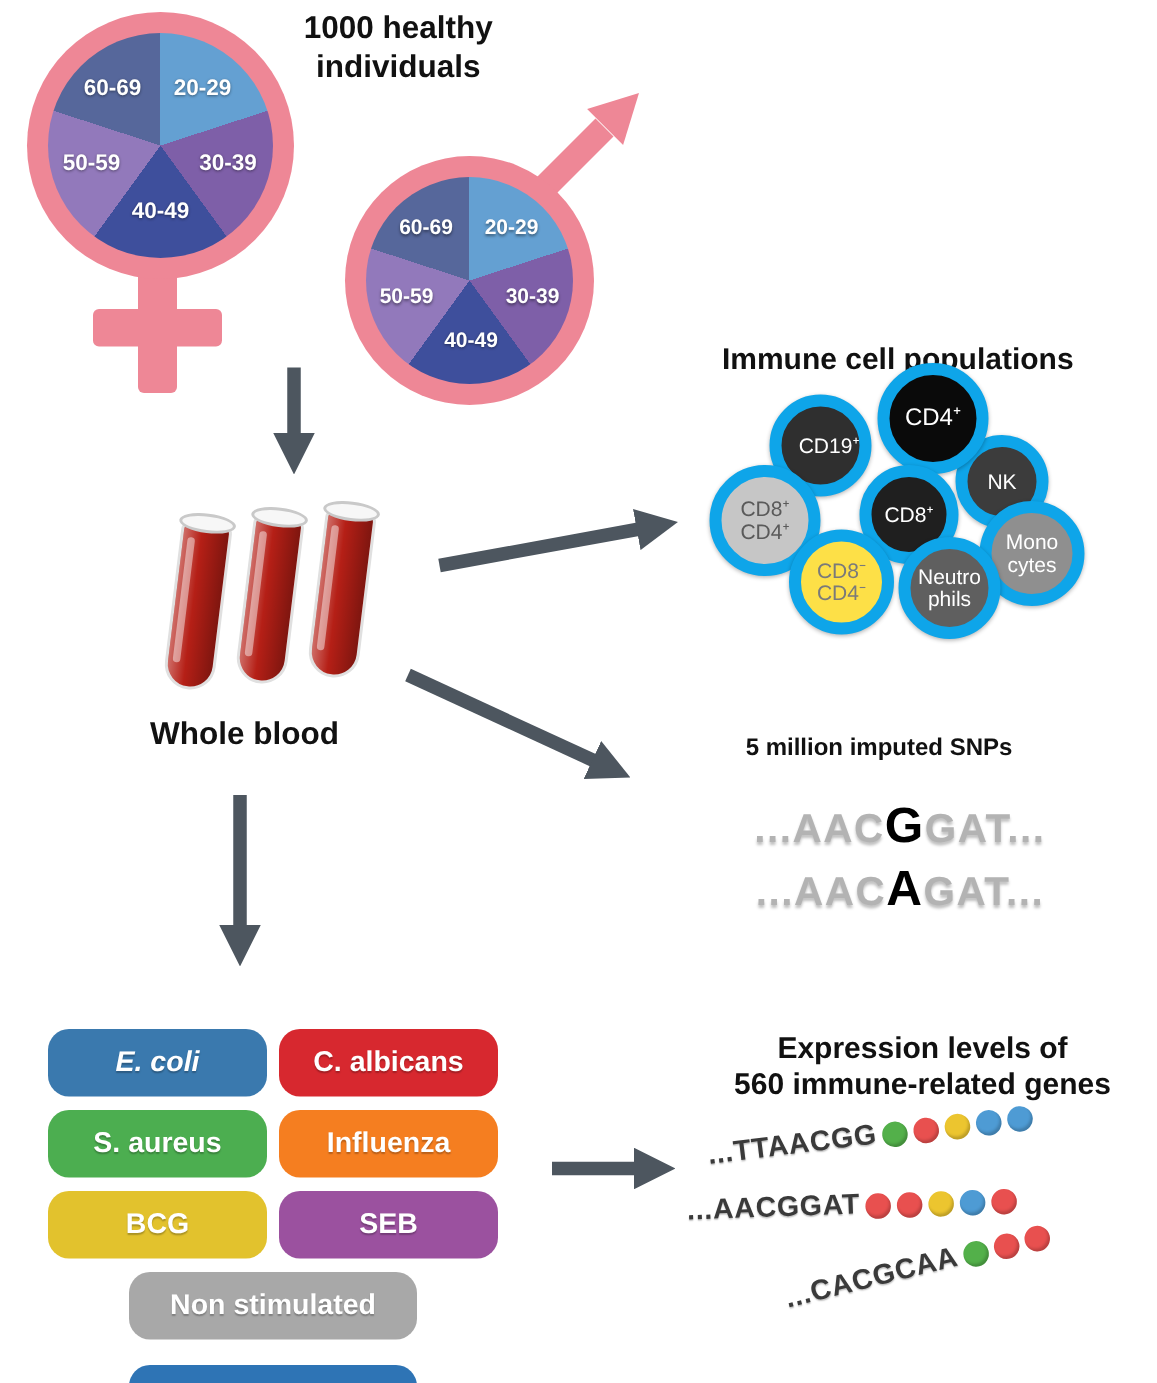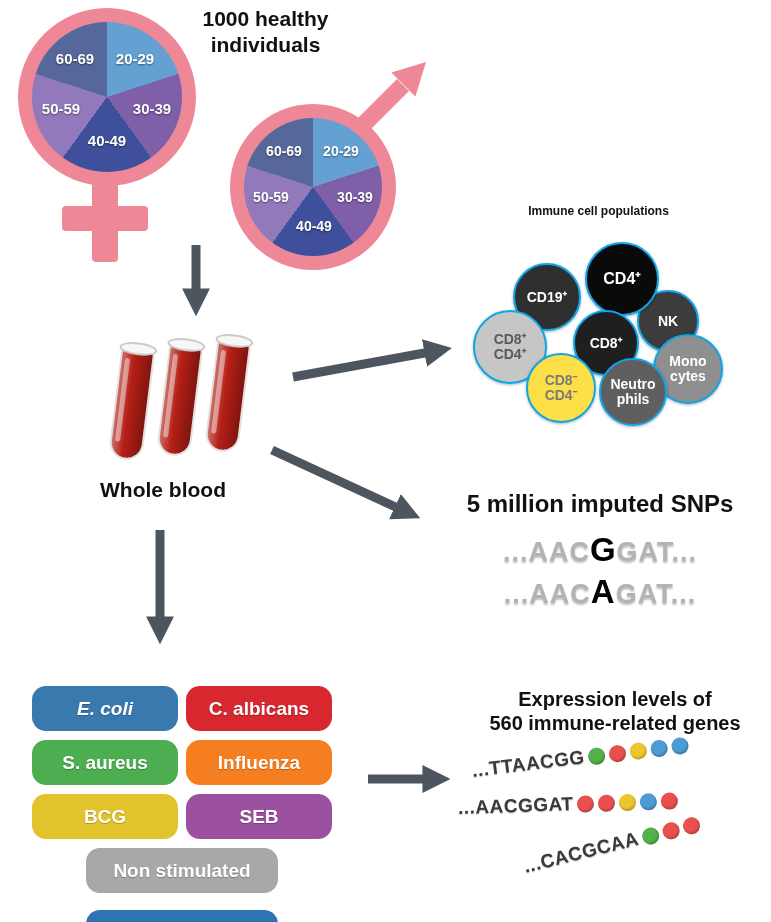--- a/index.html
+++ b/index.html
@@ -12,22 +12,22 @@
   .pie-label { position: absolute; width: 46px; text-align: center; color: #fff; font-weight: bold; text-shadow: 0 1px 2px rgba(0,0,0,0.45); }
   .cross-bar { position: absolute; border-radius: 4px; }
   .tube { position: absolute; width: 38px; height: 118px; }
   .tube-body { position: absolute; left: 2px; top: 7px; width: 34px; height: 111px; border: 2px solid #e0e0e0;
                border-radius: 5px 5px 17px 17px;
                background-image: linear-gradient(90deg, rgba(255,255,255,0.35), rgba(0,0,0,0) 40%, rgba(0,0,0,0.30)); }
   .tube-body::after { content: ""; position: absolute; left: 3px; top: 8px; width: 5px; height: 84px;
                background: rgba(255,255,255,0.45); border-radius: 3px; }
   .tube-rim { position: absolute; left: 0; top: 0; width: 38px; height: 13px; background: #f7f7f7;
                border: 2px solid #c9c9c9; border-radius: 50%; }
-  .cell { position: absolute; border-radius: 50%; border: 2px solid #0ea5e9; display: flex; flex-direction: column;
-          align-items: center; justify-content: center; font-weight: bold; font-size: 14px; line-height: 1.05;
+  .cell { position: absolute; border-radius: 50%; border: 8px solid #0ea5e9; display: flex; flex-direction: column;
+          align-items: center; justify-content: center; font-weight: normal; font-size: 14px; line-height: 1.05;
           text-align: center; box-shadow: 0 1px 3px rgba(0,0,0,0.30); }
   .snp-line { position: absolute; left: 440px; width: 320px; text-align: center; font-weight: bold; font-size: 27px;
           letter-spacing: 1px; color: #b3b3b3; text-shadow: 0 2px 2px rgba(0,0,0,0.25); }
   .snp-var { color: #000; font-size: 33px; text-shadow: none; }
   .pill { position: absolute; width: 146px; height: 45px; border-radius: 14px; display: flex; align-items: center;
           justify-content: center; color: #fff; font-weight: bold; font-size: 19px;
           text-shadow: 0 1px 1px rgba(0,0,0,0.25); }
   .gene-row { position: absolute; display: flex; align-items: center; gap: 4px; transform-origin: left center; }
   .gene-seq { font-weight: bold; font-size: 19px; color: #3a3a3a; letter-spacing: 0.5px;
           text-shadow: 0 1px 1px rgba(0,0,0,0.25); }
@@ -90,23 +90,23 @@
     <div class="tube-body" style="background-color: rgb(181, 31, 22);"></div>
     <div class="tube-rim"></div>
   </div>
   <div class="tube" style="left:209px; top:334px; transform:rotate(7deg);">
     <div class="tube-body" style="background-color: rgb(181, 31, 22);"></div>
     <div class="tube-rim"></div>
   </div>
 
   <div class="title" style="left:88px; top:477px; width:150px; font-size:21px;">Whole blood</div>
 
-  <div class="title" style="left:456px; top:204px; width:285px; font-size:12px;">Immune cell populations</div>
+  <div class="title" style="left:456px; top:228px; width:285px; font-size:20px;">Immune cell populations</div>
 
-  <div class="cell" style="left: 513px; top: 263px; width: 68px; height: 68px; background-color: rgb(47, 47, 47); color: rgb(255, 255, 255);">
+  <div class="cell" style="left: 513px; top: 263px; width: 68px; height: 68px; background-color: rgb(47, 47, 47); color: rgb(255, 255, 255); align-items: flex-end;">
     <span>CD19⁺</span>
       <span></span>
   </div>
   <div class="cell" style="left: 637px; top: 290px; width: 62px; height: 62px; background-color: rgb(60, 60, 60); color: rgb(255, 255, 255);">
     <span>NK</span>
       <span></span>
   </div>
   <div class="cell" style="left: 585px; top: 242px; width: 74px; height: 74px; font-size: 16px; background-color: rgb(10, 10, 10); color: rgb(255, 255, 255);">
     <span>CD4⁺</span>
       <span></span>
@@ -125,21 +125,21 @@
   </div>
   <div class="cell" style="left: 526px; top: 353px; width: 70px; height: 70px; background-color: #fde047; color: rgb(122, 122, 122);">
     <span>CD8⁻</span>
       <span>CD4⁻</span>
   </div>
   <div class="cell" style="left: 599px; top: 358px; width: 68px; height: 68px; background-color: rgb(95, 95, 95); color: rgb(255, 255, 255);">
     <span>Neutro</span>
       <span>phils</span>
   </div>
 
-  <div class="title" style="left:450px; top:489px; width:300px; font-size:24px;">5 million imputed SNPs</div>
+  <div class="title" style="left:436px; top:489px; width:300px; font-size:16px;">5 million imputed SNPs</div>
   <div class="snp-line" style="top:531px;"><span>...AAC</span><span class="snp-var">G</span><span>GAT...</span></div>
   <div class="snp-line" style="top:573px;"><span>...AAC</span><span class="snp-var">A</span><span>GAT...</span></div>
 
   <div class="pill" style="left: 32px; top: 686px; background-color: rgb(58, 121, 174); font-style: italic;">
       <span>E. coli</span>
     </div>
   <div class="pill" style="left: 186px; top: 686px; background-color: rgb(215, 40, 47);">
       <span>C. albicans</span>
     </div>
   <div class="pill" style="left: 32px; top: 740px; background-color: rgb(76, 174, 80);">

